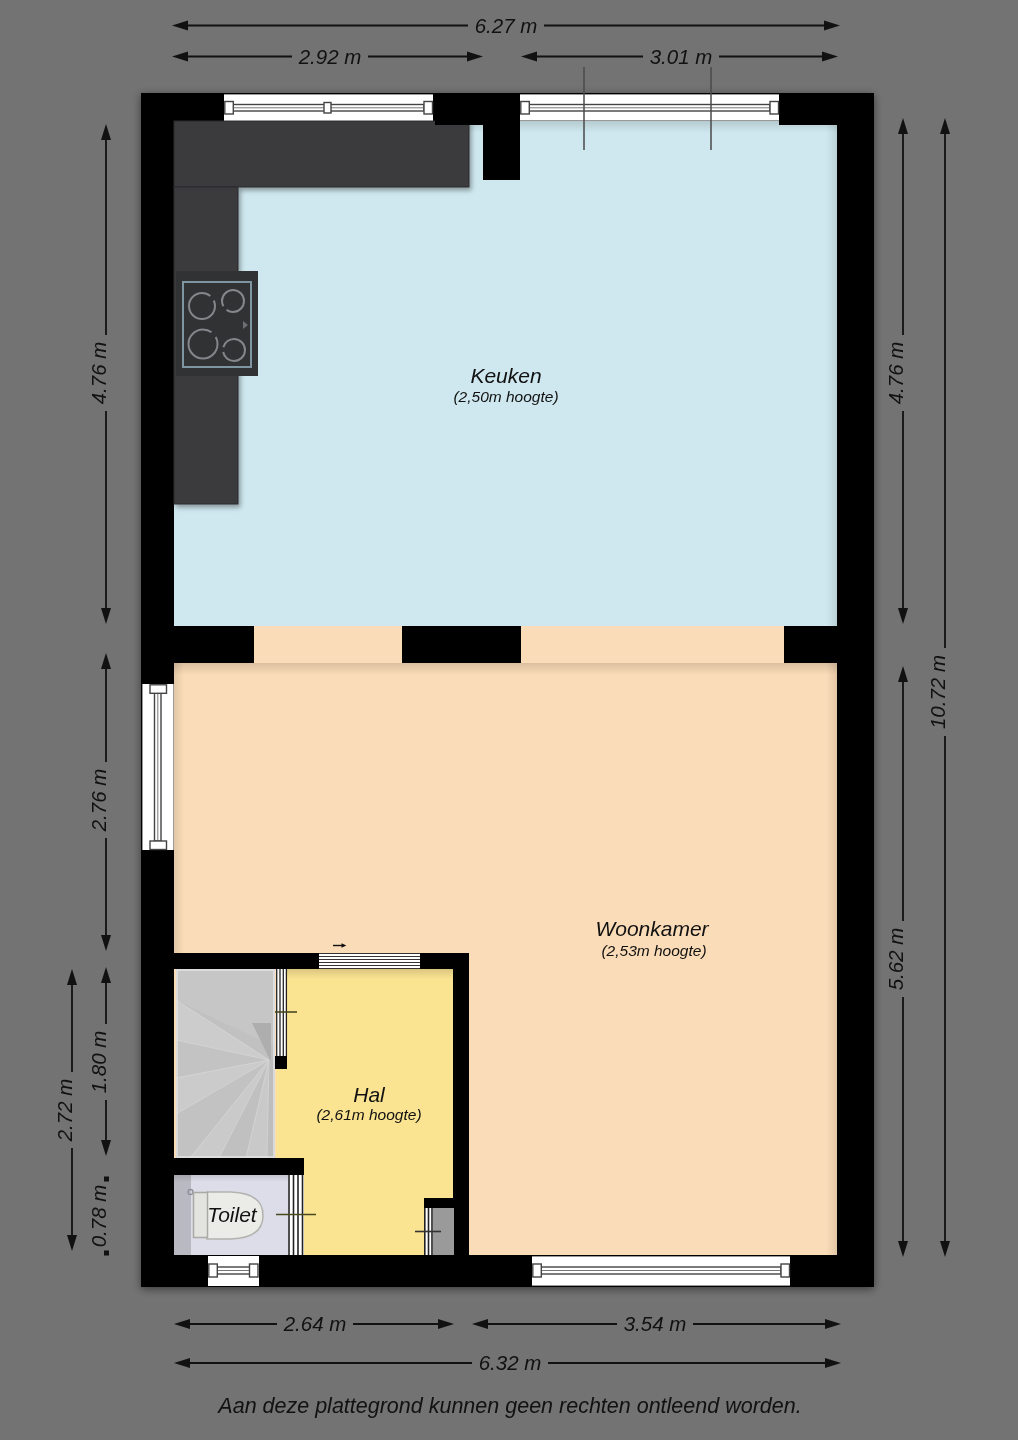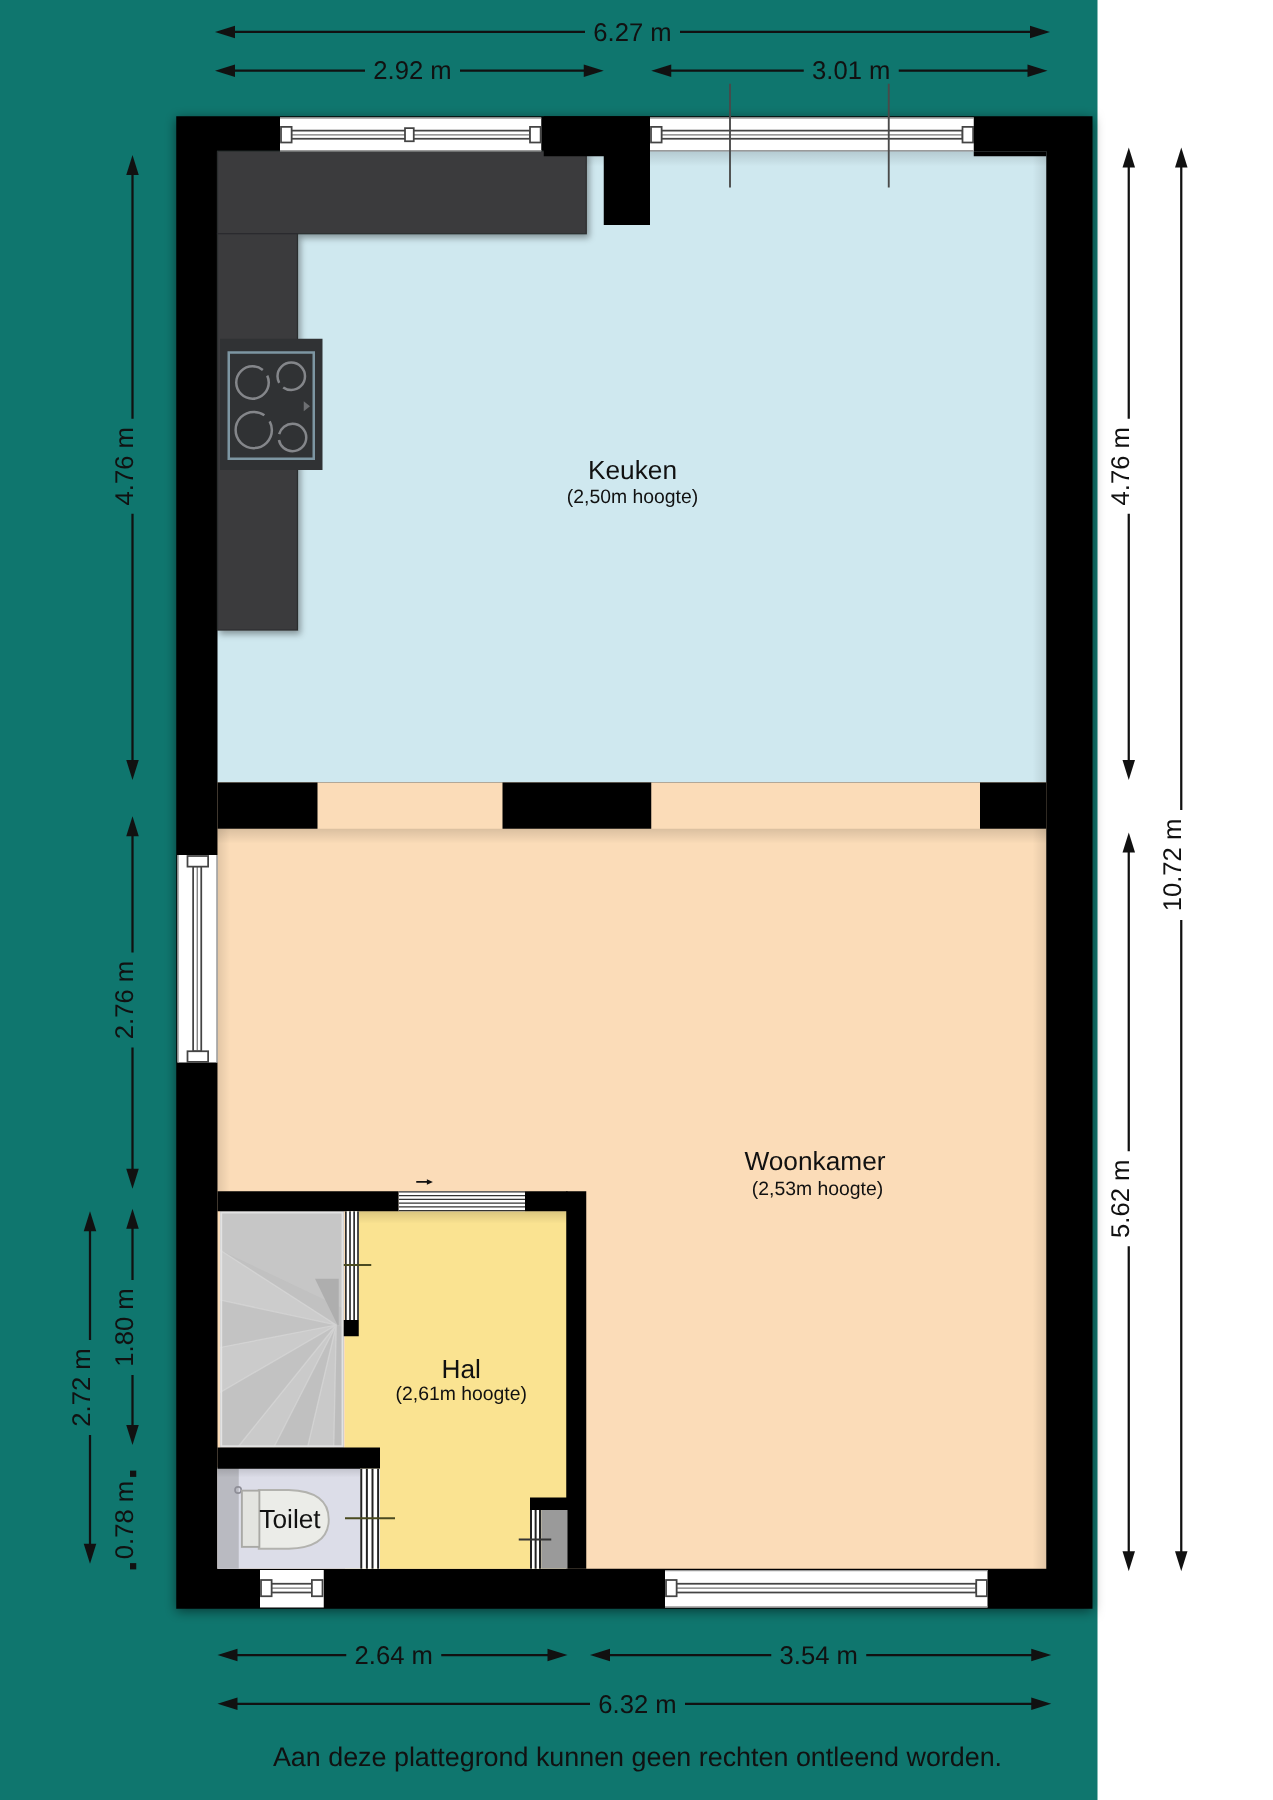--- a/index.html
+++ b/index.html
@@ -1,16 +1,16 @@
 <!DOCTYPE html>
 <html><head>
 <meta charset="utf-8">
 <style>
 html,body{margin:0;padding:0;background:#ffffff;}
-#page{width:878px;height:1440px;position:relative;background:#0f766e;font-family:"Liberation Sans",sans-serif;}
+#page{width:1018px;height:1440px;position:relative;background:#737373;font-family:"Liberation Sans",sans-serif;font-style:italic;}
 svg{position:absolute;top:0;left:0;}
 text{font-family:"Liberation Sans",sans-serif;fill:#111111;}
 </style>
 </head>
 <body>
 <div id="page">
 <svg width="1018" height="1440" viewBox="0 0 1018 1440">
 <defs>
 <filter id="planshadow" x="-5%" y="-5%" width="110%" height="110%">
 <feDropShadow dx="0" dy="2" stdDeviation="4.5" flood-color="#000000" flood-opacity="0.5"></feDropShadow>

